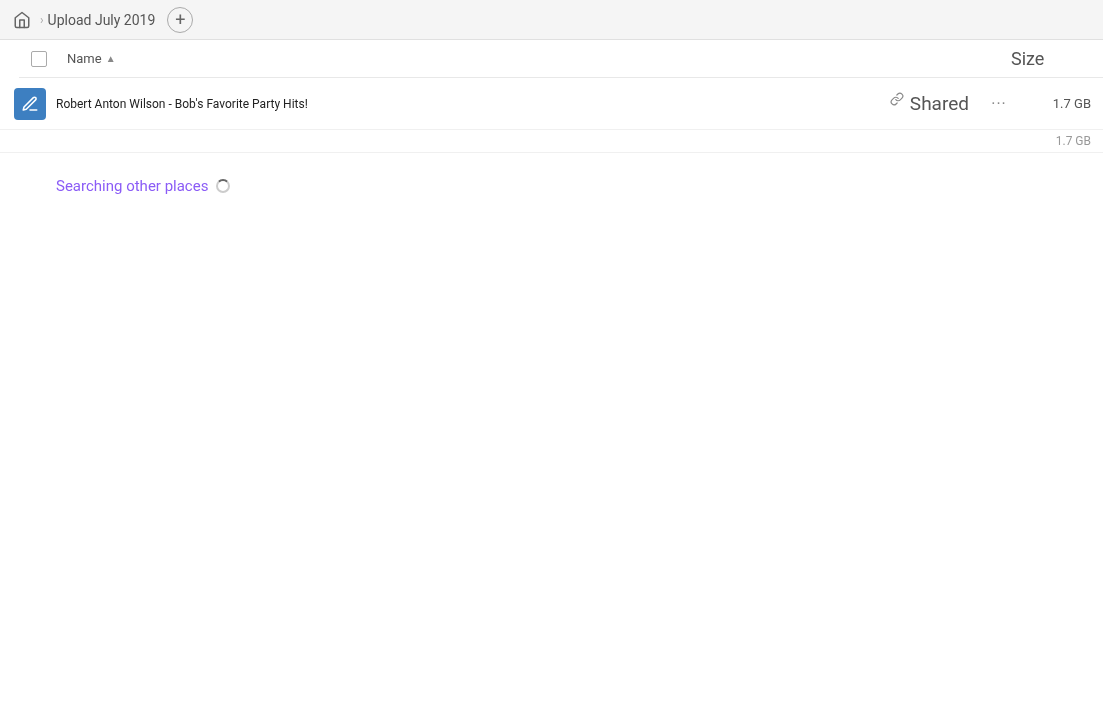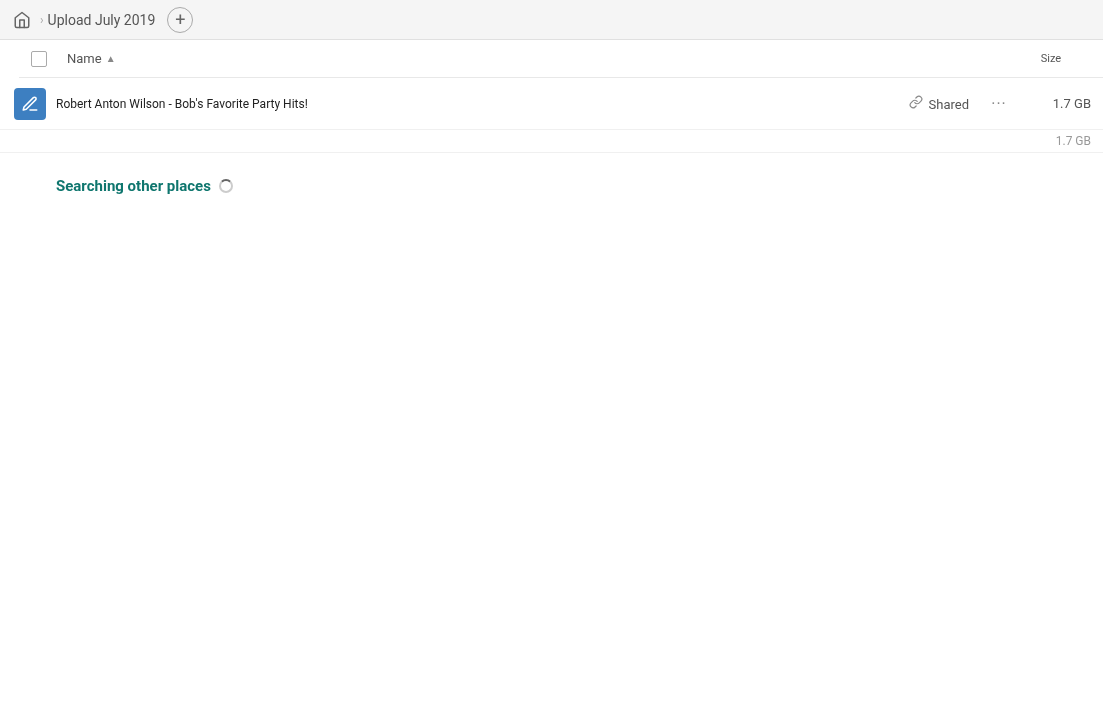--- a/index.html
+++ b/index.html
@@ -100,23 +100,23 @@
       cursor: pointer;
     }
 
     .sort-arrow {
       font-size: 10px;
       color: #888;
     }
 
     .size-col-header {
       width: 80px;
-      text-align: center;
-      color: #555;
-      font-size: 11px;
+      text-align: left;
+      color: #555;
+      font-size: 18px;
     }
 
     .file-row {
       display: flex;
       align-items: center;
       height: 52px;
       padding: 0 12px;
       border-bottom: 1px solid #f0f0f0;
       background: #fff;
       cursor: pointer;
@@ -144,24 +144,24 @@
     .file-name {
       flex: 1;
       font-size: 12px;
       color: #222;
       font-weight: 400;
       padding-left: 8px;
     }
 
     .shared-area {
       display: flex;
-      align-items: flex-end;
+      align-items: flex-start;
       gap: 6px;
       color: #555;
-      font-size: 13px;
+      font-size: 19px;
       margin-right: 16px;
     }
 
     .link-icon {
       color: #888;
       font-size: 14px;
     }
 
     .more-btn {
       width: 28px;
@@ -196,22 +196,22 @@
     .match-hint-size {
       margin-left: auto;
       margin-right: 12px;
       font-size: 12px;
       color: #999;
     }
 
     .searching-row {
       padding: 24px 12px 12px 56px;
       font-size: 15px;
-      color: #0f766e;
-      font-weight: 700;
+      color: #8b5cf6;
+      font-weight: 400;
       display: flex;
       align-items: center;
       gap: 8px;
     }
 
     .spinner {
       width: 14px;
       height: 14px;
       border: 2px solid #ccc;
       border-top-color: #666;

